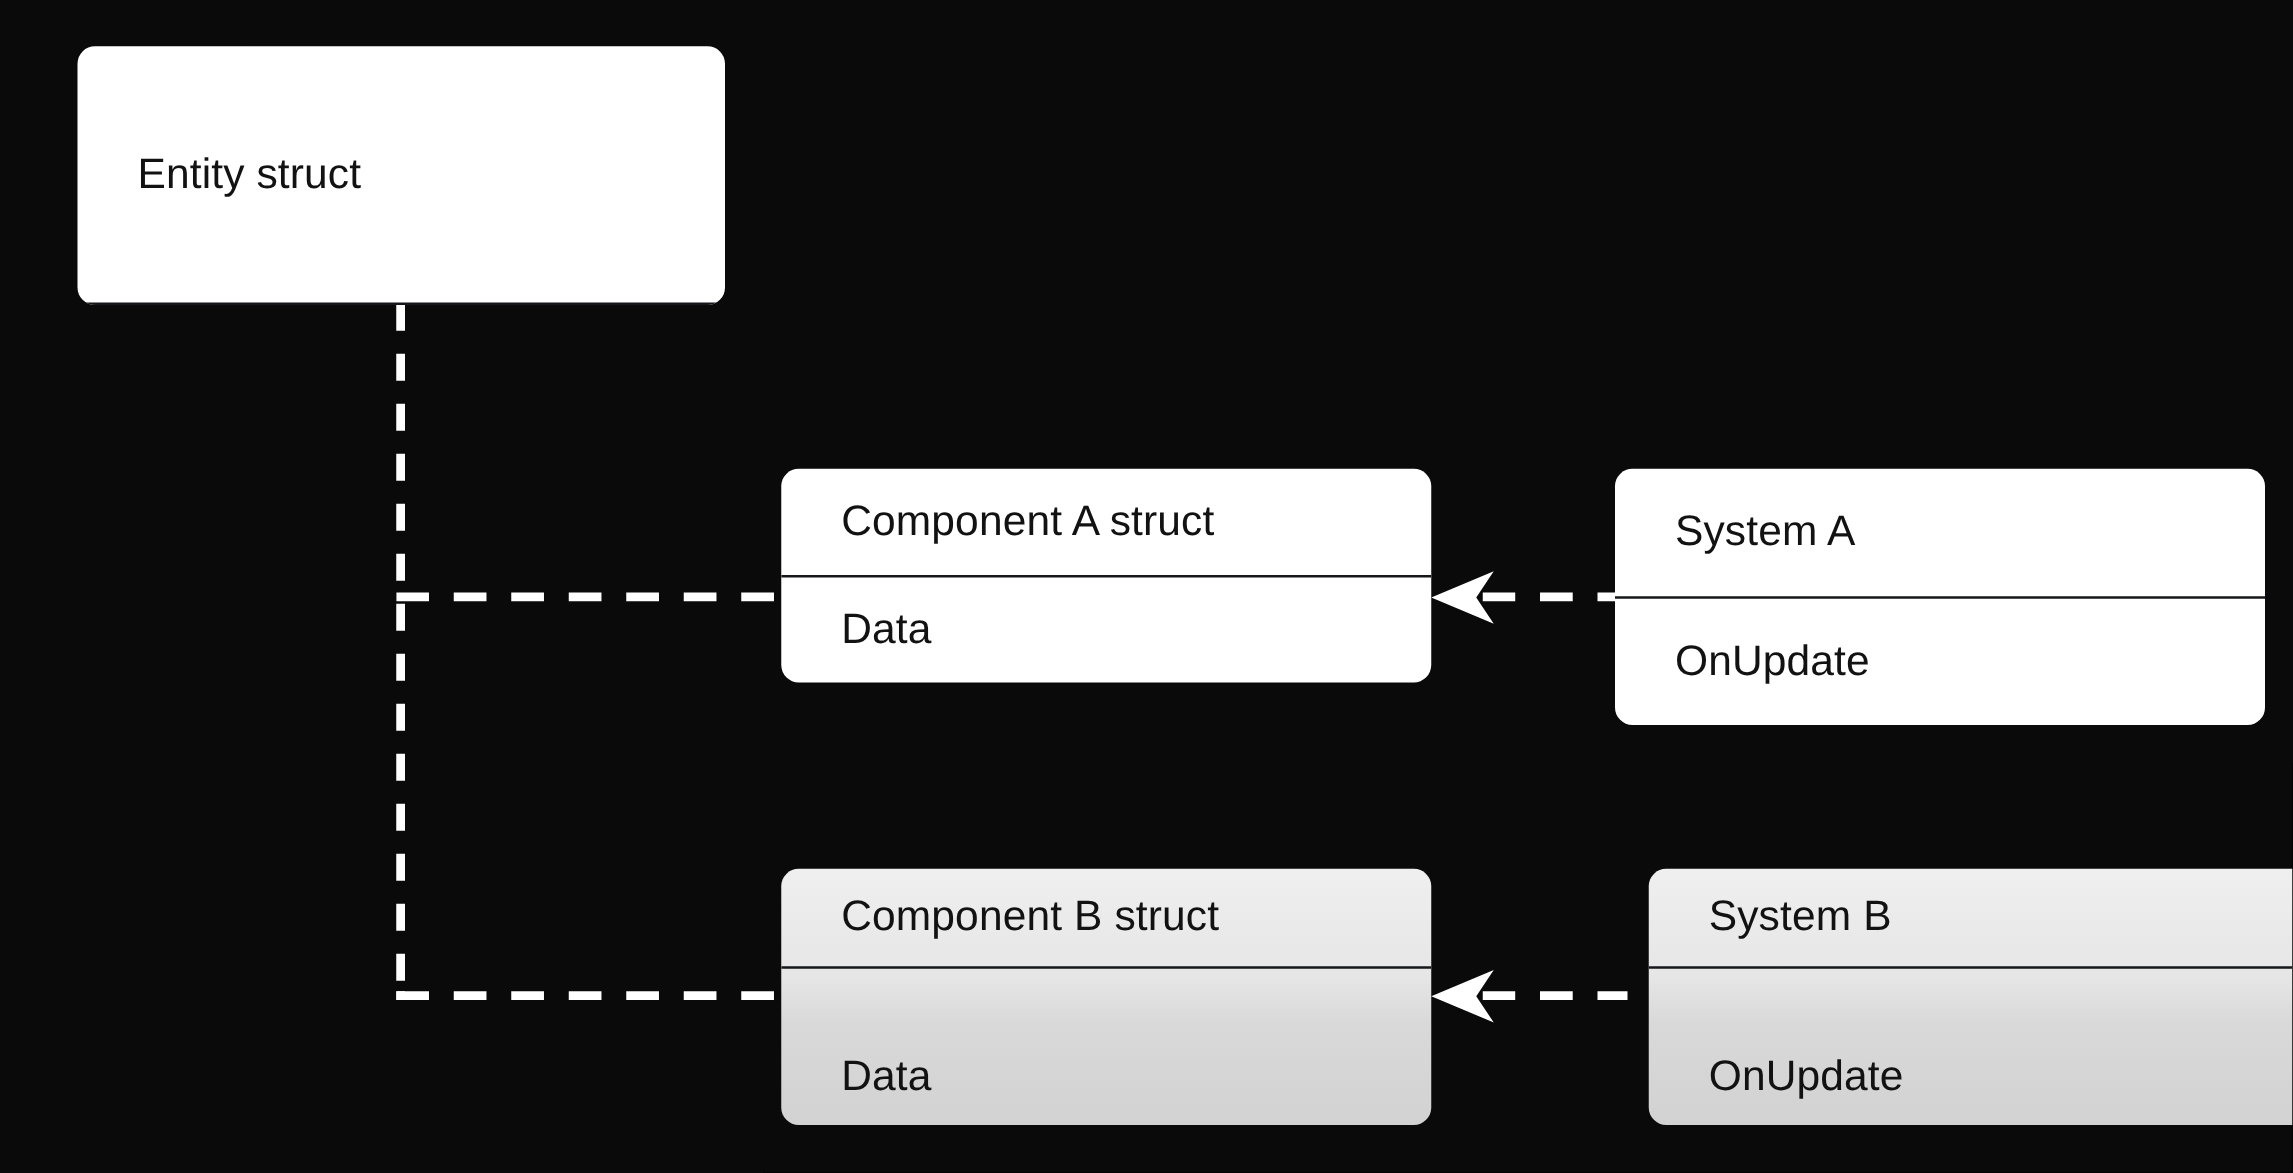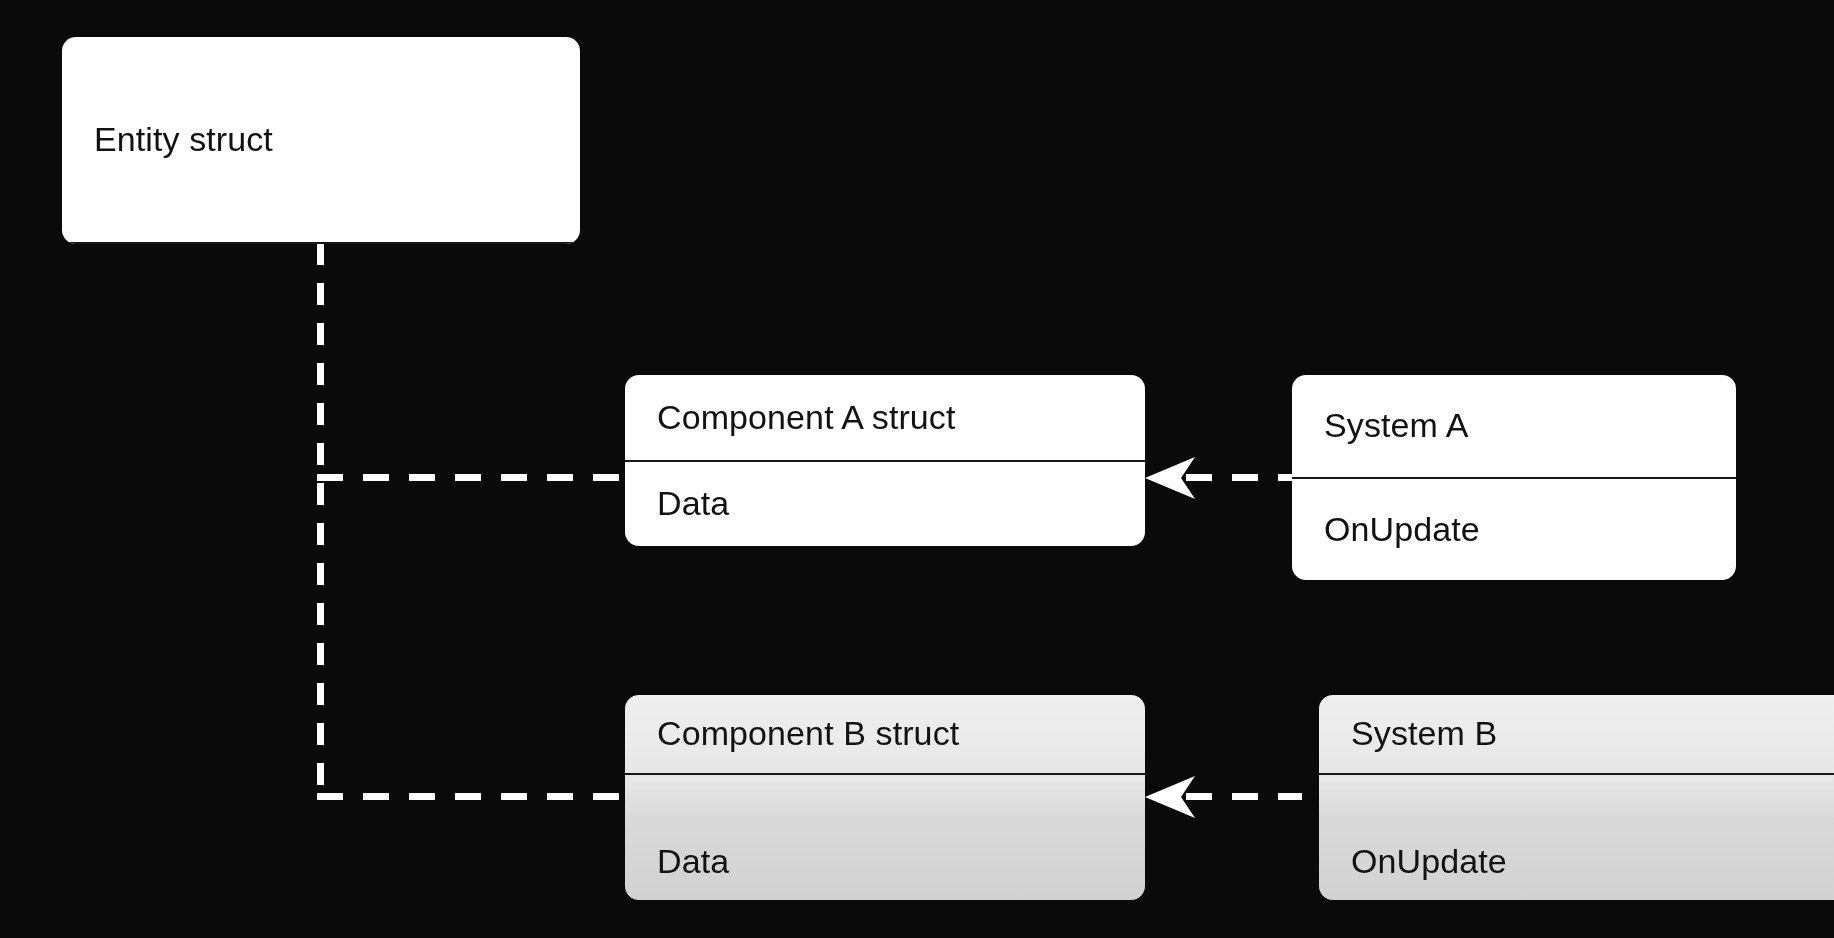--- a/index.html
+++ b/index.html
@@ -30,21 +30,21 @@
     background: #ffffff;
   }
   .node.dim {
     background: linear-gradient(180deg, #efefef 0%, #e6e6e6 42%, #d9d9d9 60%, #d2d2d2 100%);
     gap: 48px;
   }
   .node .cell {
     flex: 1 1 50%;
     display: flex;
     align-items: center;
-    padding-left: 32px;
+    padding-left: 48px;
     color: #121212;
     font-size: 34px;
     font-weight: 400;
     letter-spacing: 0.1px;
     white-space: nowrap;
   }
   .node .cell.head {
     border-bottom: 2px solid #15171a;
   }
 
@@ -109,21 +109,21 @@
 
   <div class="node active" style="left:62px; top:37px; width:518px; height:207px;">
     <div class="cell head">Entity struct</div>
   </div>
 
   <div class="node active" style="left:625px; top:375px; width:520px; height:171px;">
     <div class="cell head">Component A struct</div>
     <div class="cell">Data</div>
   </div>
 
-  <div class="node active" style="left:1292px; top:375px; width:444px; height:205px;">
+  <div class="node active" style="left:1292px; top:375px; width:520px; height:205px;">
     <div class="cell head">System A</div>
     <div class="cell">OnUpdate</div>
   </div>
 
   <div class="node dim" style="left:625px; top:695px; width:520px; height:205px;">
     <div class="cell head">Component B struct</div>
     <div class="cell">Data</div>
   </div>
 
   <div class="node dim" style="left:1292px; top:695px; width:588px; height:205px;margin-left:27px;">

